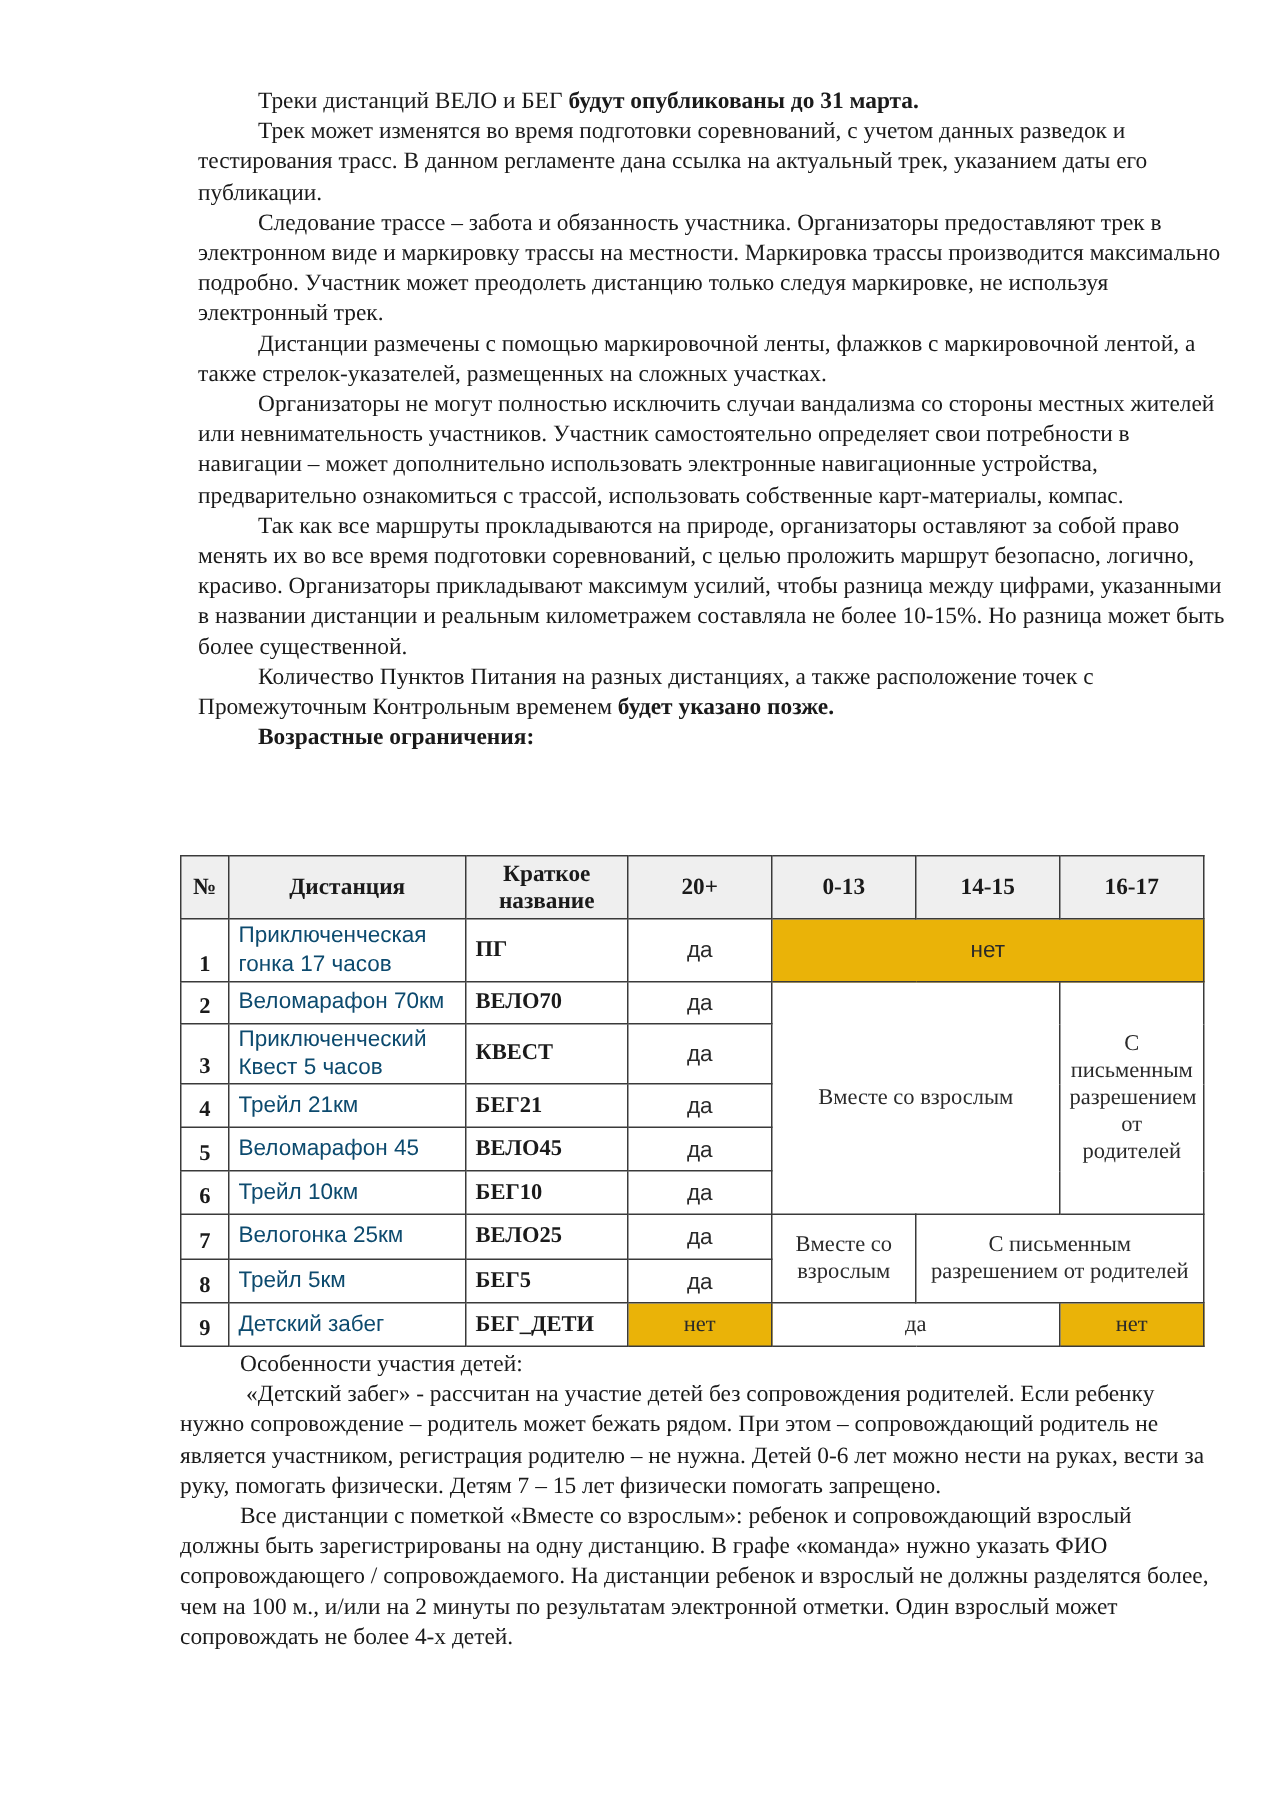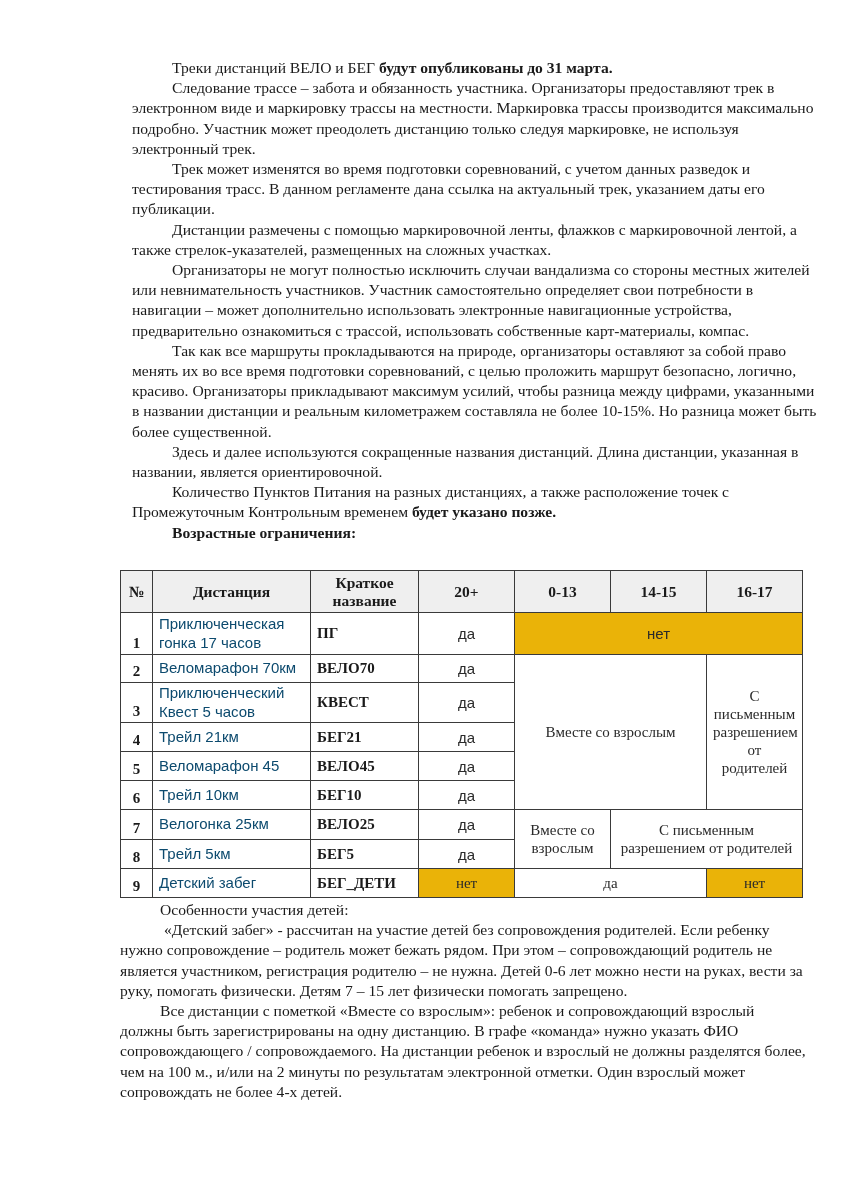--- a/index.html
+++ b/index.html
@@ -22,26 +22,25 @@
   .c-serif-c { text-align: center; font-family: "Liberation Serif", serif; font-size: 13.5px; line-height: 18px; color: #2a2a2a; }
   .gray { background: #eab308; }
   .post { position: absolute; left: 120px; top: 900px; width: 690px; }
 </style>
 </head>
 <body>
 
 <div class="page">
   <div class="spacer-top"></div>
   <p class="p"><span>Треки дистанций ВЕЛО и БЕГ </span><b>будут опубликованы до 31 марта.</b></p>
+  <p class="p">Трек может изменятся во время подготовки соревнований, с учетом данных разведок и тестирования трасс. В данном регламенте дана ссылка на актуальный трек, указанием даты его публикации.</p>
   <p class="p">Следование трассе – забота и обязанность участника. Организаторы предоставляют трек в электронном виде и маркировку трассы на местности. Маркировка трассы производится максимально подробно. Участник может преодолеть дистанцию только следуя маркировке, не используя электронный трек.</p>
-  <p class="p">Трек может изменятся во время подготовки соревнований, с учетом данных разведок и тестирования трасс. В данном регламенте дана ссылка на актуальный трек, указанием даты его публикации.</p>
   <p class="p">Дистанции размечены с помощью маркировочной ленты, флажков с маркировочной лентой, а также стрелок-указателей, размещенных на сложных участках.</p>
   <p class="p">Организаторы не могут полностью исключить случаи вандализма со стороны местных жителей или невнимательность участников. Участник самостоятельно определяет свои потребности в навигации – может дополнительно использовать электронные навигационные устройства, предварительно ознакомиться с трассой, использовать собственные карт-материалы, компас.</p>
   <p class="p">Так как все маршруты прокладываются на природе, организаторы оставляют за собой право менять их во все время подготовки соревнований, с целью проложить маршрут безопасно, логично, красиво. Организаторы прикладывают максимум усилий, чтобы разница между цифрами, указанными в названии дистанции и реальным километражем составляла не более 10-15%. Но разница может быть более существенной.</p>
-  <p class="p">Здесь и далее используются сокращенные названия дистанций. Длина дистанции, указанная в названии, является ориентировочной.</p>
   <p class="p"><span>Количество Пунктов Питания на разных дистанциях, а также расположение точек с Промежуточным Контрольным временем </span><b>будет указано позже.</b></p>
   <p class="heading">Возрастные ограничения:</p>
 </div>
 
 <table class="ages">
   <colgroup>
     <col style="width:32px">
       <col style="width:158px">
       <col style="width:108px">
     <col style="width:96px">

